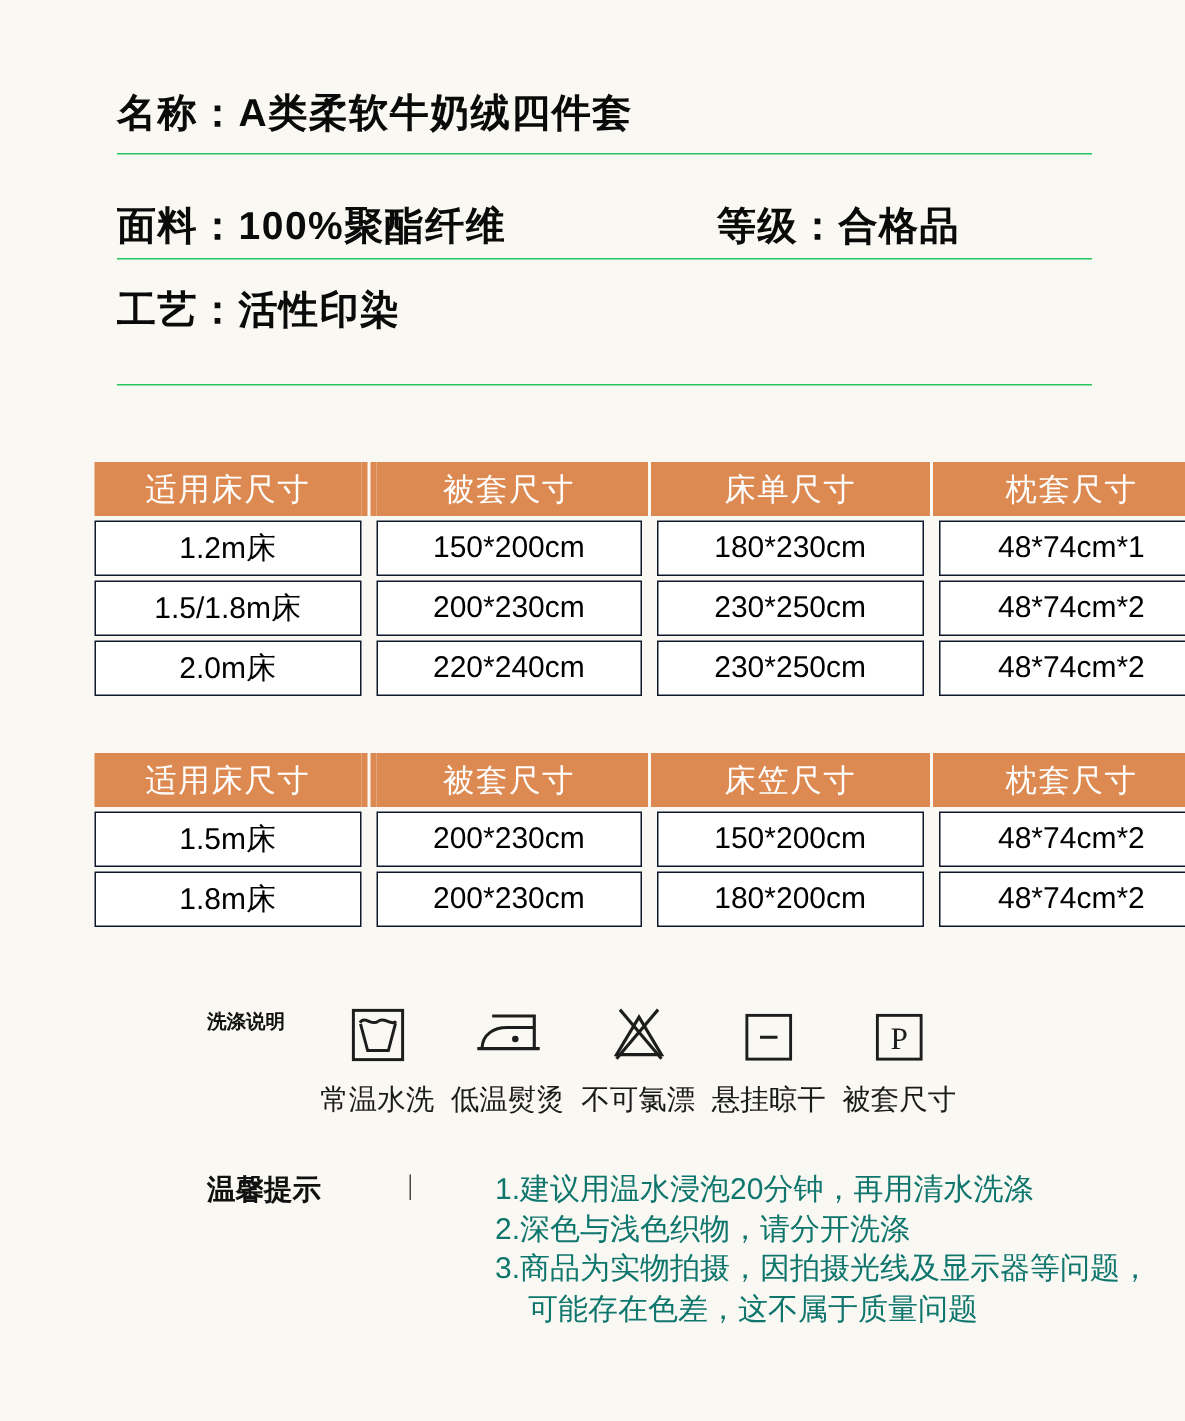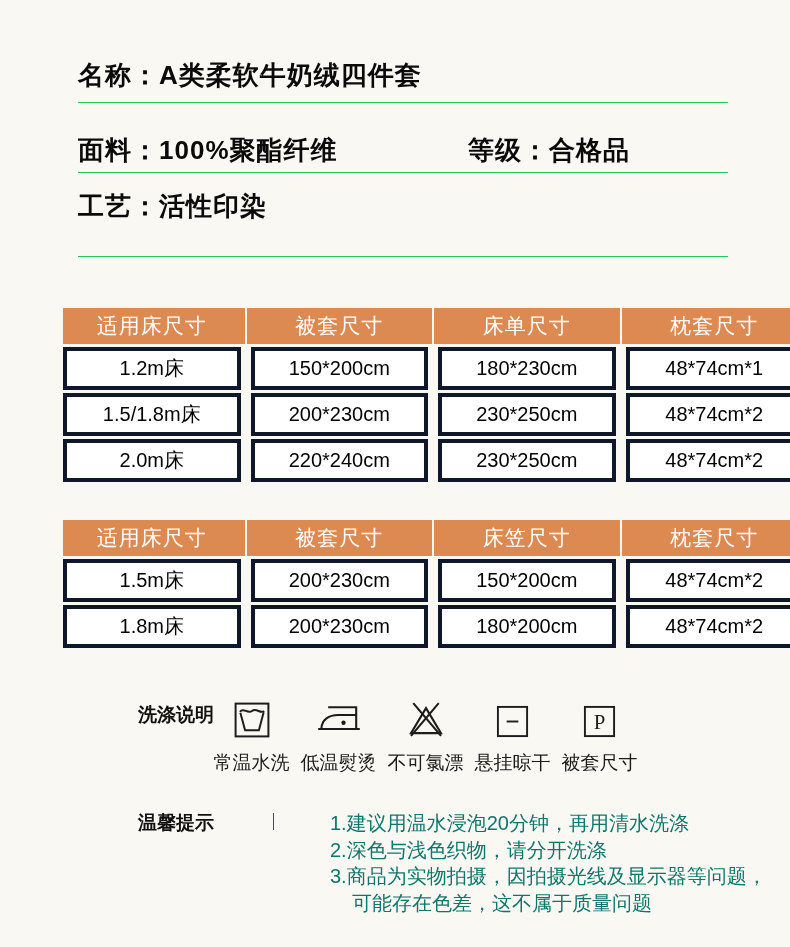--- a/index.html
+++ b/index.html
@@ -21,21 +21,21 @@
     font-weight: 700;
     line-height: 30px;
     letter-spacing: 1px;
     position: relative;
     color: #0a0a0a;
   }
   .info-row .pair { white-space: nowrap; }
   .row-name  { padding: 60px 0 12px 0; }
   .row-fab   { padding: 32px 0 7px 0; }
   .row-craft { padding: 18px 0 35px 0; }
-  .pair-grade { position: absolute; left: 390px; top: 32px; }
+  .pair-grade { position: absolute; left: 400px; top: 32px; }
 
   
   .size-table {
     margin-left: 63px;
     width: 740px;
     display: grid;
     grid-template-columns: repeat(4, 1fr);
     column-gap: 10px;
     row-gap: 3px;
   }
@@ -52,30 +52,30 @@
   }
   
   .th:not(:first-child)::before {
     content: ""; position: absolute; left: -4px; top: 0; bottom: 0; width: 4px; background: #dd8a52;
   }
   .th:not(:last-child)::after {
     content: ""; position: absolute; right: -4px; top: 0; bottom: 0; width: 4px; background: #dd8a52;
   }
   .td {
     background: #ffffff;
-    border: 4px solid #0f172a;
+    border: 1px solid #0f172a;
     height: 35px;
     display: flex; align-items: center; justify-content: center;
     font-size: 20px;
     color: #000;
   }
 
   
   .wash-section { display: flex; margin: 46px 0 0 138px; }
-  .wash-label { width: 77px; font-size: 19px; font-weight: 700; padding-top: 8px; white-space: nowrap; }
+  .wash-label { width: 77px; font-size: 13px; font-weight: 700; padding-top: 8px; white-space: nowrap; }
   .wash-items { display: flex; gap: 14px; }
   .wash-item { width: 73px; display: flex; flex-direction: column; align-items: center; }
   .wash-icon { height: 40px; margin-top: 5px; display: flex; align-items: flex-end; justify-content: center; }
   .wash-icon svg { display: block; }
   .wash-caption { margin-top: 11px; font-size: 19px; color: #1a1a1a; white-space: nowrap; }
 
   
   .tips-section { display: flex; margin: 34px 0 0 138px; gap: 36px; }
   .tips-label { width: 77px; font-size: 19px; font-weight: 700; white-space: nowrap; }
   .tips-divider { width: 1px; height: 17px; background: #4a4a4a; margin: 3px 20px 0 22px; flex: none; }

